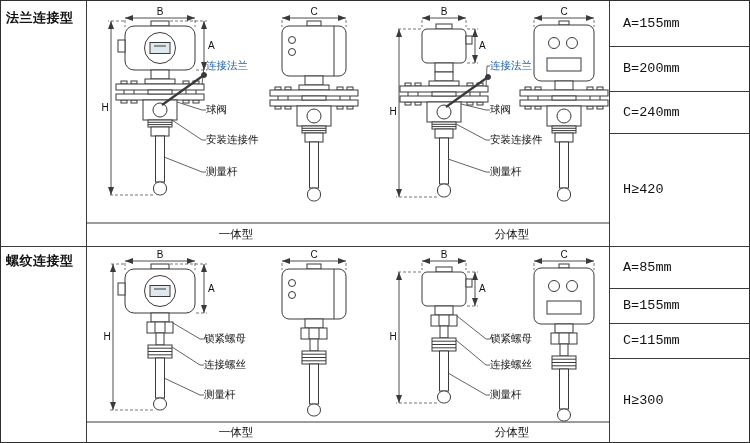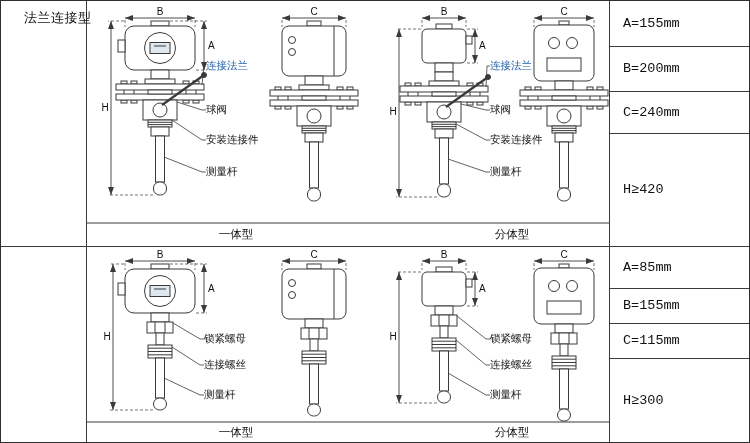--- a/index.html
+++ b/index.html
@@ -1,20 +1,20 @@
 <!DOCTYPE html>
 <html style="--line: #3a3a3a; --ink: #111111; --accent: #1f5fa8;"><head>
 <meta charset="utf-8">
 <style>
   html,body{margin:0;padding:0;background:#fff}
   body{font-family:"Liberation Sans",sans-serif;color:#111}
   .sheet{position:relative;width:748px;height:441px;border:1px solid #2f2f2f;background:#fff;overflow:hidden}
   .vline{position:absolute;width:0;border-left:1px solid #3a3a3a}
   .hline{position:absolute;height:0;border-top:1px solid #3a3a3a}
-  .typelabel{position:absolute;left:23px;width:78px;font-size:13px;font-weight:400;letter-spacing:.5px}
+  .typelabel{position:absolute;left:5px;width:78px;font-size:13px;font-weight:700;letter-spacing:.5px}
   .spec{position:absolute;left:609px;width:139px;display:flex;align-items:center;padding-left:13px;
         font-family:"Liberation Mono","DejaVu Sans Mono",monospace;font-size:13.5px;white-space:nowrap}
   svg.dwg{position:absolute}
   svg.dwg text{font-family:"Liberation Sans",sans-serif;font-size:10px;fill:#111}
   svg.dwg text.callout{font-size:10.5px}
   svg.dwg text.blue{fill:var(--accent,#1f5fa8)}
   svg.dwg text.cap{font-size:11.5px}
   .dim{stroke:#3a3a3a;stroke-width:0.9;fill:none}
   .dash{stroke-dasharray:3 2;stroke-width:0.7}
   .lead{stroke:#3a3a3a;stroke-width:0.8;fill:none}
@@ -127,20 +127,21 @@
   <div class="vline" style="left:608px;top:0;height:441px"></div>
   <div class="hline" style="top:245px;left:0;width:748px"></div>
   <div class="hline" style="top:45px;left:608px;width:140px"></div>
   <div class="hline" style="top:90px;left:608px;width:140px"></div>
   <div class="hline" style="top:132px;left:608px;width:140px"></div>
   <div class="hline" style="top:287px;left:608px;width:140px"></div>
   <div class="hline" style="top:322px;left:608px;width:140px"></div>
   <div class="hline" style="top:357px;left:608px;width:140px"></div>
 
   <div class="typelabel" style="top:8px">法兰连接型</div>
+  <div class="typelabel" style="top:251px">螺纹连接型</div>
 
   <div class="spec" style="top:0;height:45px">A=155mm</div>
   <div class="spec" style="top:45px;height:45px">B=200mm</div>
   <div class="spec" style="top:90px;height:42px">C=240mm</div>
   <div class="spec" style="top:132px;height:113px">H≥420</div>
   <div class="spec" style="top:245px;height:42px">A=85mm</div>
   <div class="spec" style="top:287px;height:35px">B=155mm</div>
   <div class="spec" style="top:322px;height:35px">C=115mm</div>
   <div class="spec" style="top:357px;height:84px">H≥300</div>
 

